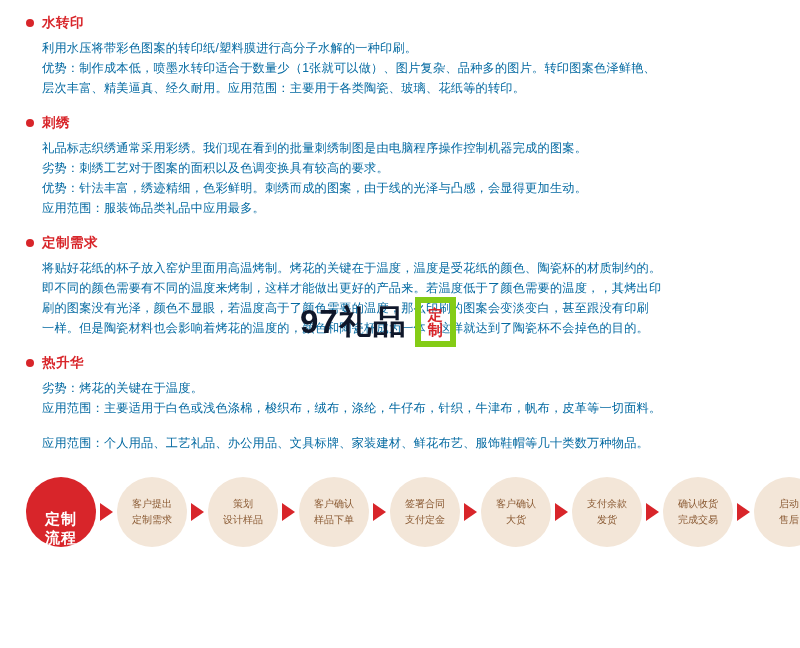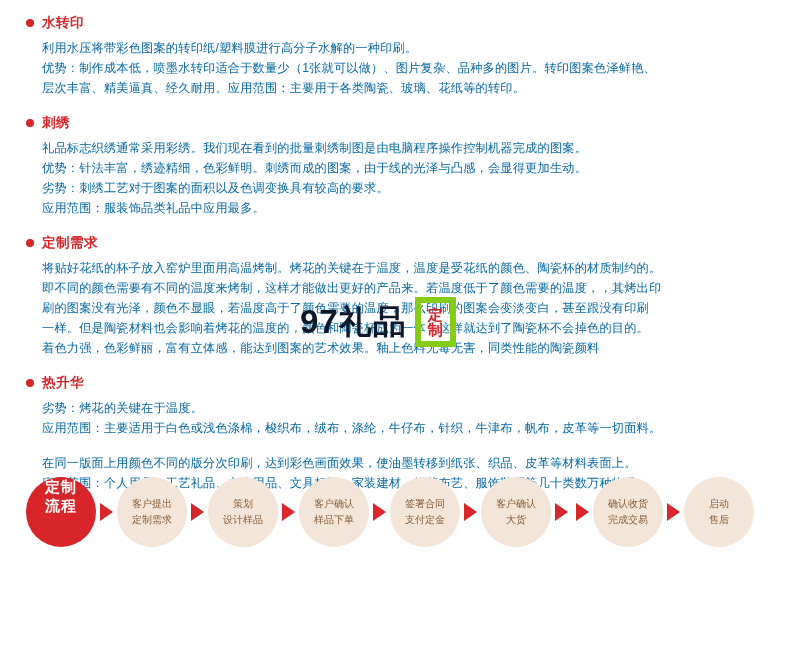--- a/index.html
+++ b/index.html
@@ -101,21 +101,21 @@
     width: 70px;
     height: 70px;
     border-radius: 50%;
     background: #d8252a;
     color: #ffffff;
     font-size: 15px;
     font-weight: bold;
     display: flex;
     flex-direction: column;
     align-items: center;
-    justify-content: flex-start;
+    justify-content: flex-end;
     line-height: 19px;
     flex: 0 0 auto;
     letter-spacing: 1px;
   }
   .arrow {
     width: 0;
     height: 0;
     border-top: 9px solid transparent;
     border-bottom: 9px solid transparent;
     border-left: 13px solid #d8252a;
@@ -156,54 +156,52 @@
     </div>
   </div>
 
   <div class="section">
     <div class="sec-head">
       <span class="bullet"></span>
       <span class="sec-title">刺绣</span>
     </div>
     <div class="sec-body">
       <div class="line">礼品标志织绣通常采用彩绣。我们现在看到的批量刺绣制图是由电脑程序操作控制机器完成的图案。</div>
+      <div class="line">劣势：刺绣工艺对于图案的面积以及色调变换具有较高的要求。</div>
       <div class="line">优势：针法丰富，绣迹精细，色彩鲜明。刺绣而成的图案，由于线的光泽与凸感，会显得更加生动。</div>
-      <div class="line">劣势：刺绣工艺对于图案的面积以及色调变换具有较高的要求。</div>
       <div class="line">应用范围：服装饰品类礼品中应用最多。</div>
     </div>
   </div>
 
   <div class="section">
     <div class="sec-head">
       <span class="bullet"></span>
       <span class="sec-title">定制需求</span>
     </div>
     <div class="sec-body">
       <div class="line">将贴好花纸的杯子放入窑炉里面用高温烤制。烤花的关键在于温度，温度是受花纸的颜色、陶瓷杯的材质制约的。</div>
       <div class="line">即不同的颜色需要有不同的温度来烤制，这样才能做出更好的产品来。若温度低于了颜色需要的温度，，其烤出印</div>
       <div class="line">刷的图案没有光泽，颜色不显眼，若温度高于了颜色需要的温度，那么印刷的图案会变淡变白，甚至跟没有印刷</div>
       <div class="line">一样。但是陶瓷材料也会影响着烤花的温度的，颜色和陶瓷杯成为一体，这样就达到了陶瓷杯不会掉色的目的。</div>
-      <div class="line">着色力强，色彩鲜丽，富有立体感，能达到图案的艺术效果。釉上色料无毒无害，同类性能的陶瓷颜料</div>
     </div>
   </div>
 
   <div class="section">
     <div class="sec-head">
       <span class="bullet"></span>
       <span class="sec-title">热升华</span>
     </div>
     <div class="sec-body">
       <div class="line">劣势：烤花的关键在于温度。</div>
       <div class="line">应用范围：主要适用于白色或浅色涤棉，梭织布，绒布，涤纶，牛仔布，针织，牛津布，帆布，皮革等一切面料。</div>
     </div>
   </div>
 
   <div class="section">
     <div class="sec-body">
-      <div class="line">在同一版面上用颜色不同的版分次印刷，达到彩色画面效果，使油墨转移到纸张、织品、皮革等材料表面上。</div>
       <div class="line">应用范围：个人用品、工艺礼品、办公用品、文具标牌、家装建材、鲜花布艺、服饰鞋帽等几十类数万种物品。</div>
     </div>
   </div>
 
   <div class="watermark">
     <span class="wm-text">97礼品</span>
     <span class="wm-badge">
       <span>定</span>
       <span>制</span>
     </span>
@@ -233,20 +231,24 @@
     <div class="flow-step">
       <span>签署合同</span>
       <span>支付定金</span>
     </div>
     <div class="arrow"></div>
     <div class="flow-step">
       <span>客户确认</span>
       <span>大货</span>
     </div>
     <div class="arrow"></div>
+    <div class="flow-step">
+      <span>支付余款</span>
+      <span>发货</span>
+    </div>
     <div class="arrow"></div>
     <div class="flow-step">
       <span>确认收货</span>
       <span>完成交易</span>
     </div>
     <div class="arrow"></div>
     <div class="flow-step">
       <span>启动</span>
       <span>售后</span>
     </div>

